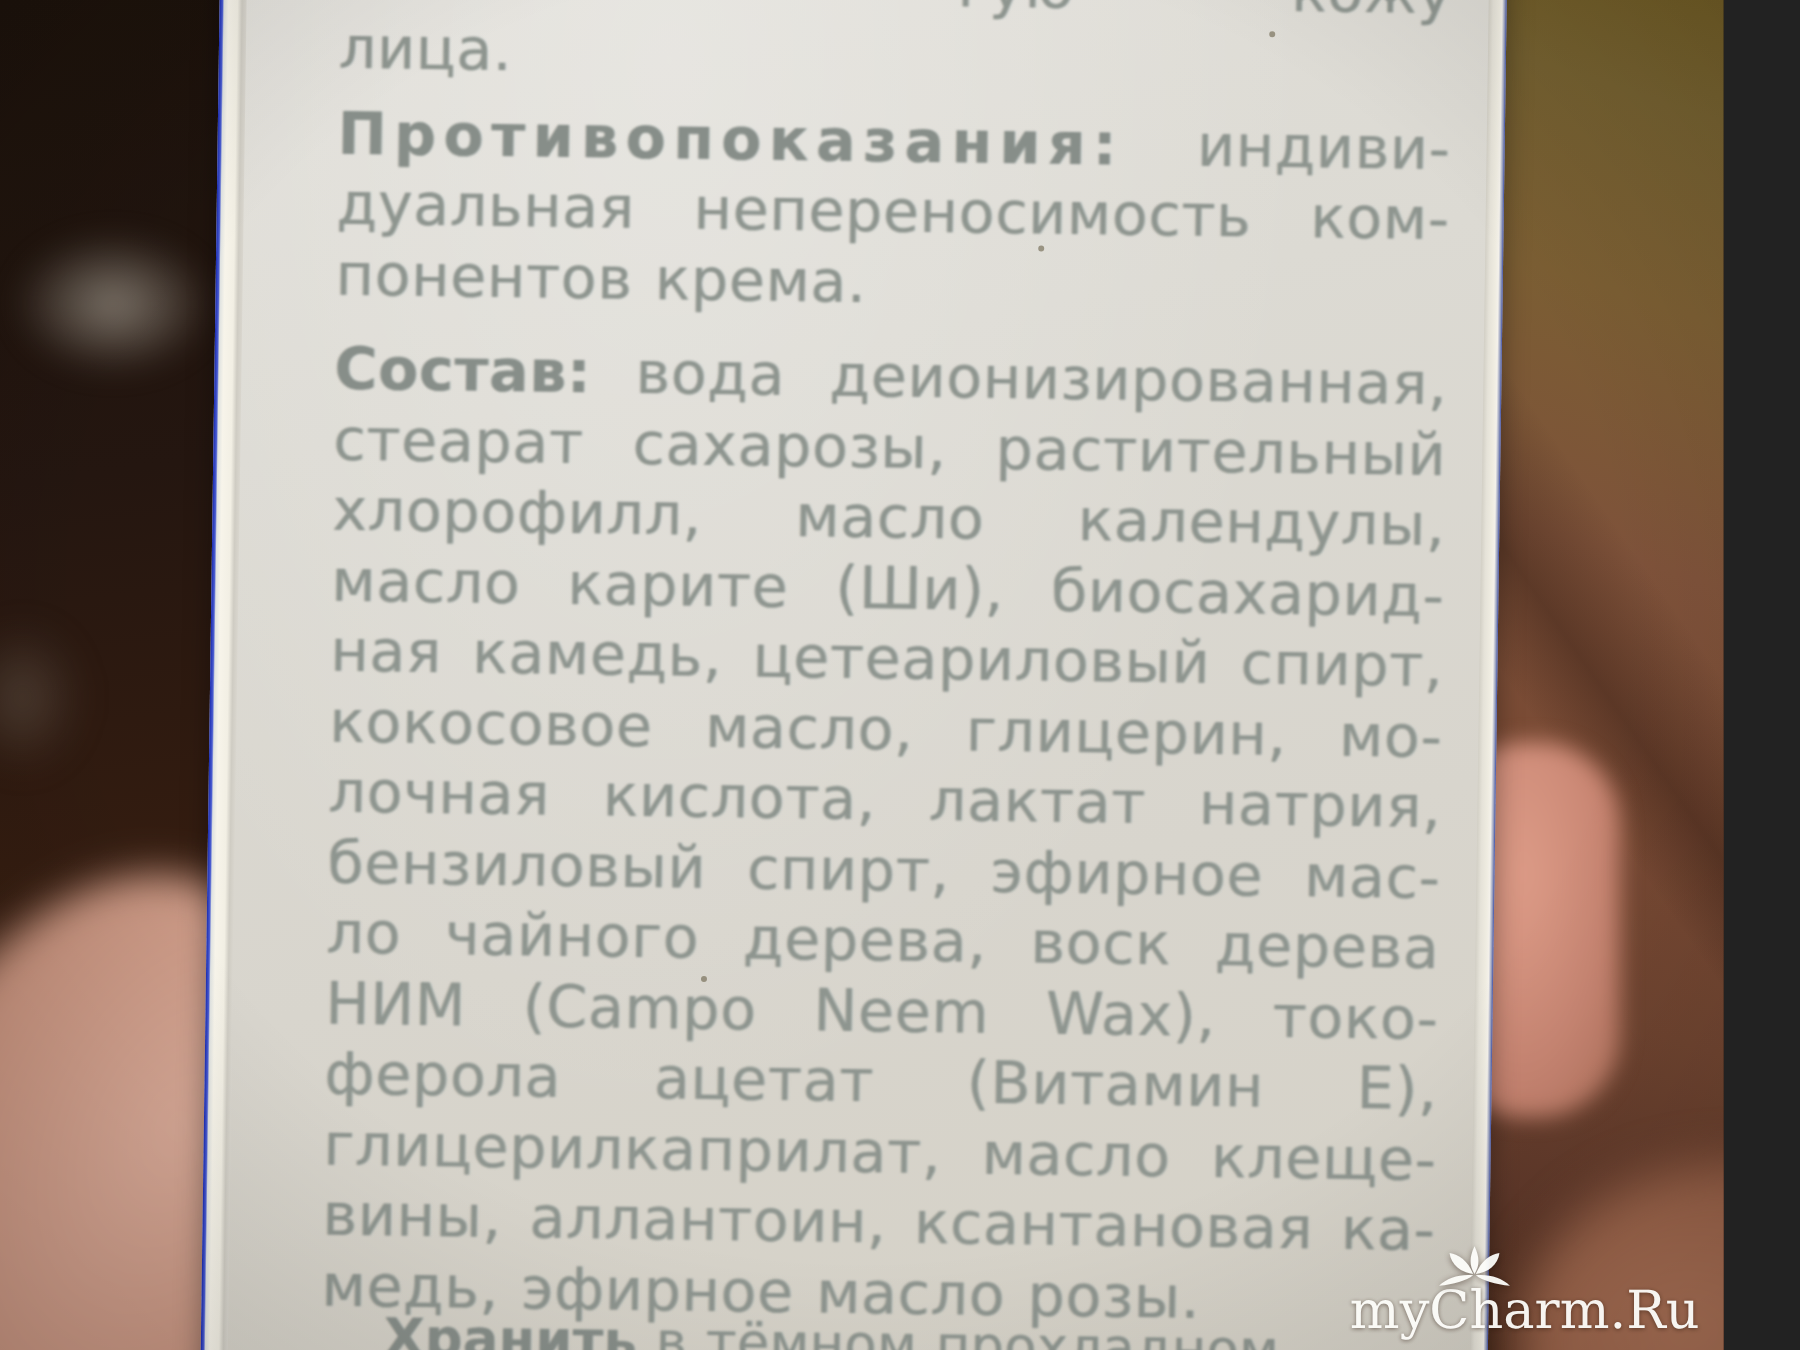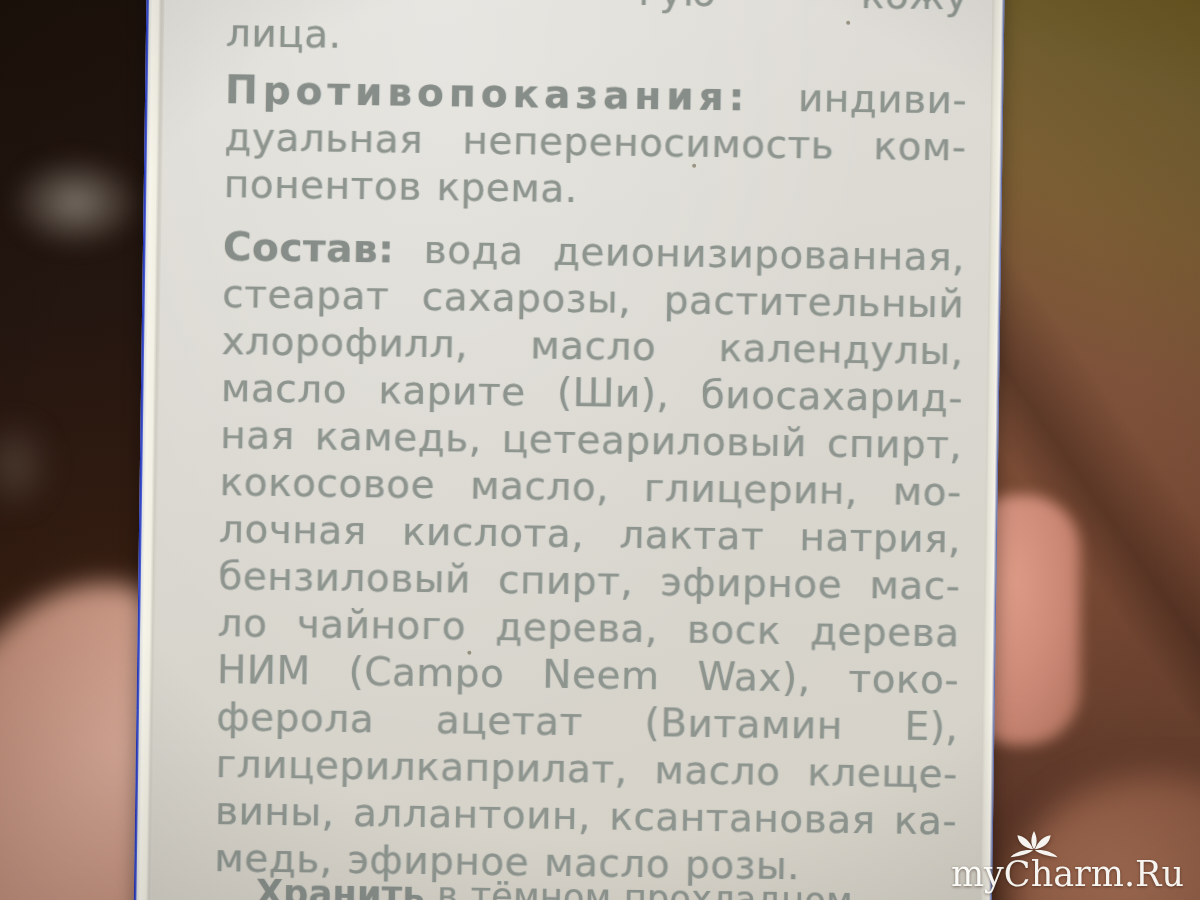--- a/index.html
+++ b/index.html
@@ -1,21 +1,22 @@
 <!DOCTYPE html>
 <html><head>
 <meta charset="utf-8">
 <style>
   html,body{margin:0;padding:0;background:#222;}
   .photo{
     position:relative;
-    width:1200px;height:900px;
+    width:1108px;height:900px;
     overflow:hidden;
     font-family:"DejaVu Sans",sans-serif;
     background:linear-gradient(to bottom,#1e130c,#2e1a0f 45%,#3f2314 75%,#2e1208 100%);
+    padding-left:41px;
   }
 
   
   .bg-left{
     position:absolute;left:0;top:0;width:200px;height:900px;
     background:linear-gradient(172deg,#1c120b 0%,#241610 35%,#331c10 62%,#44261587 85%,#3a1c0e 100%);
   }
   .bg-right{
     position:absolute;left:975px;top:0;width:225px;height:900px;
     background:

